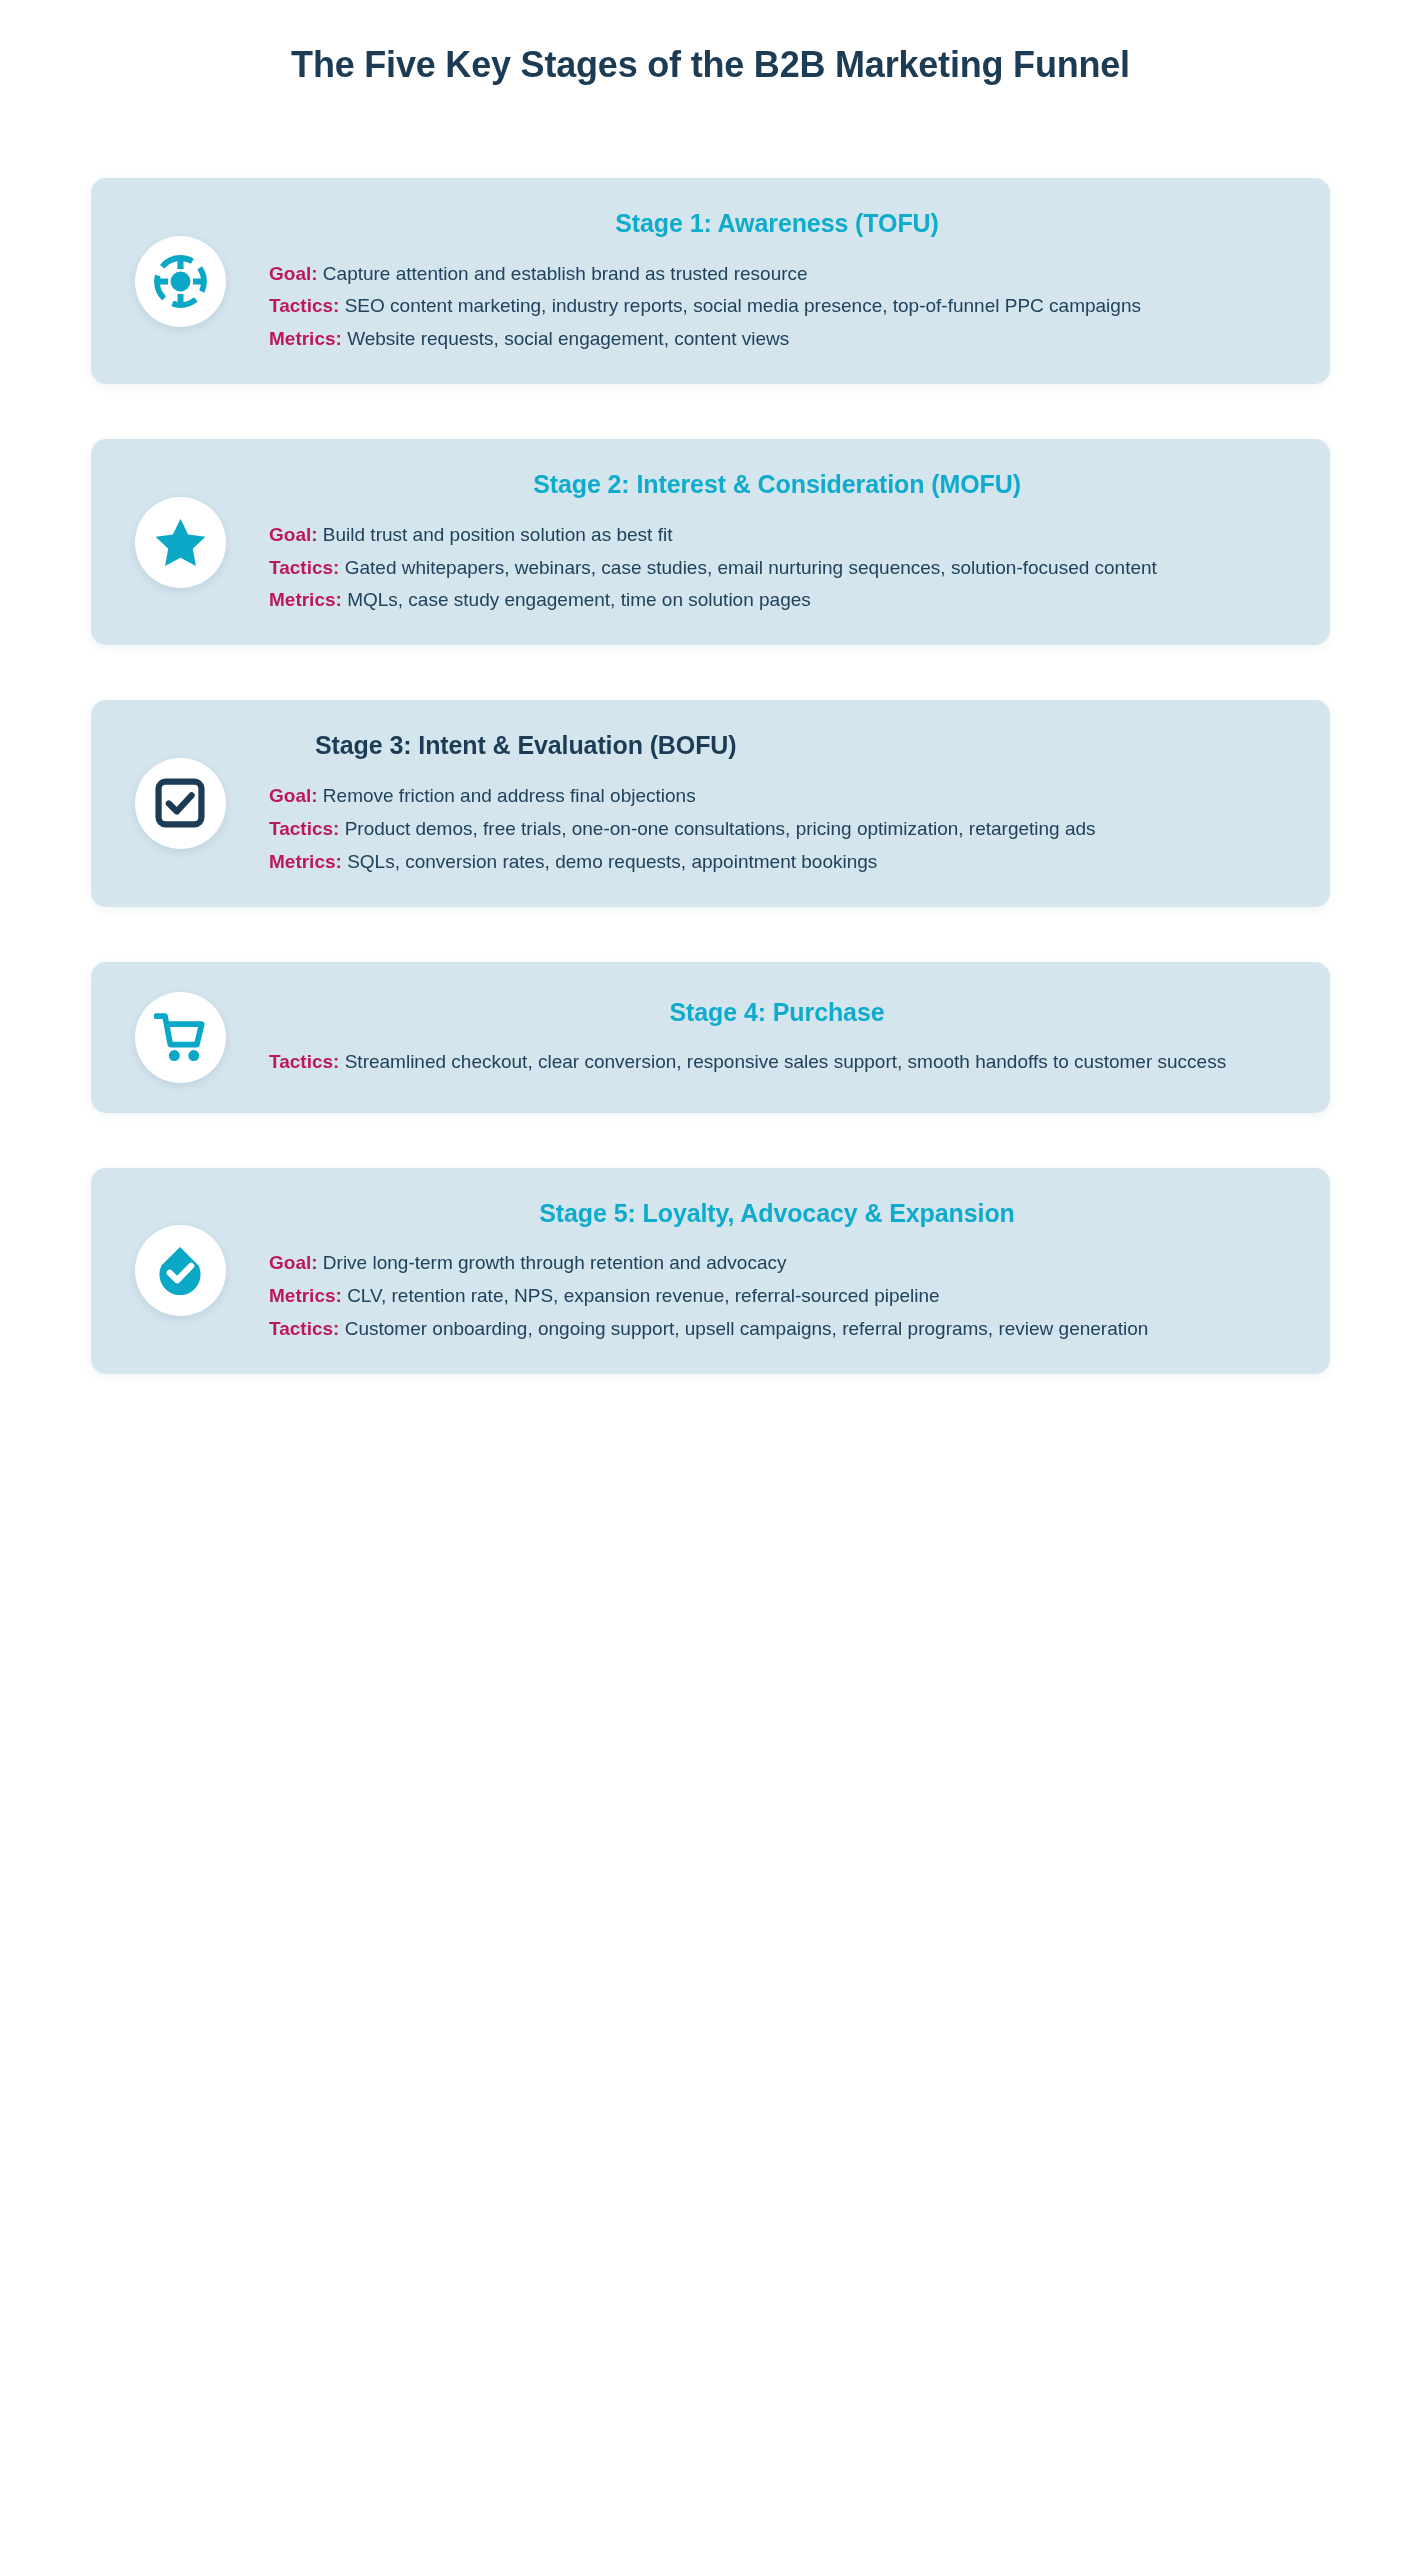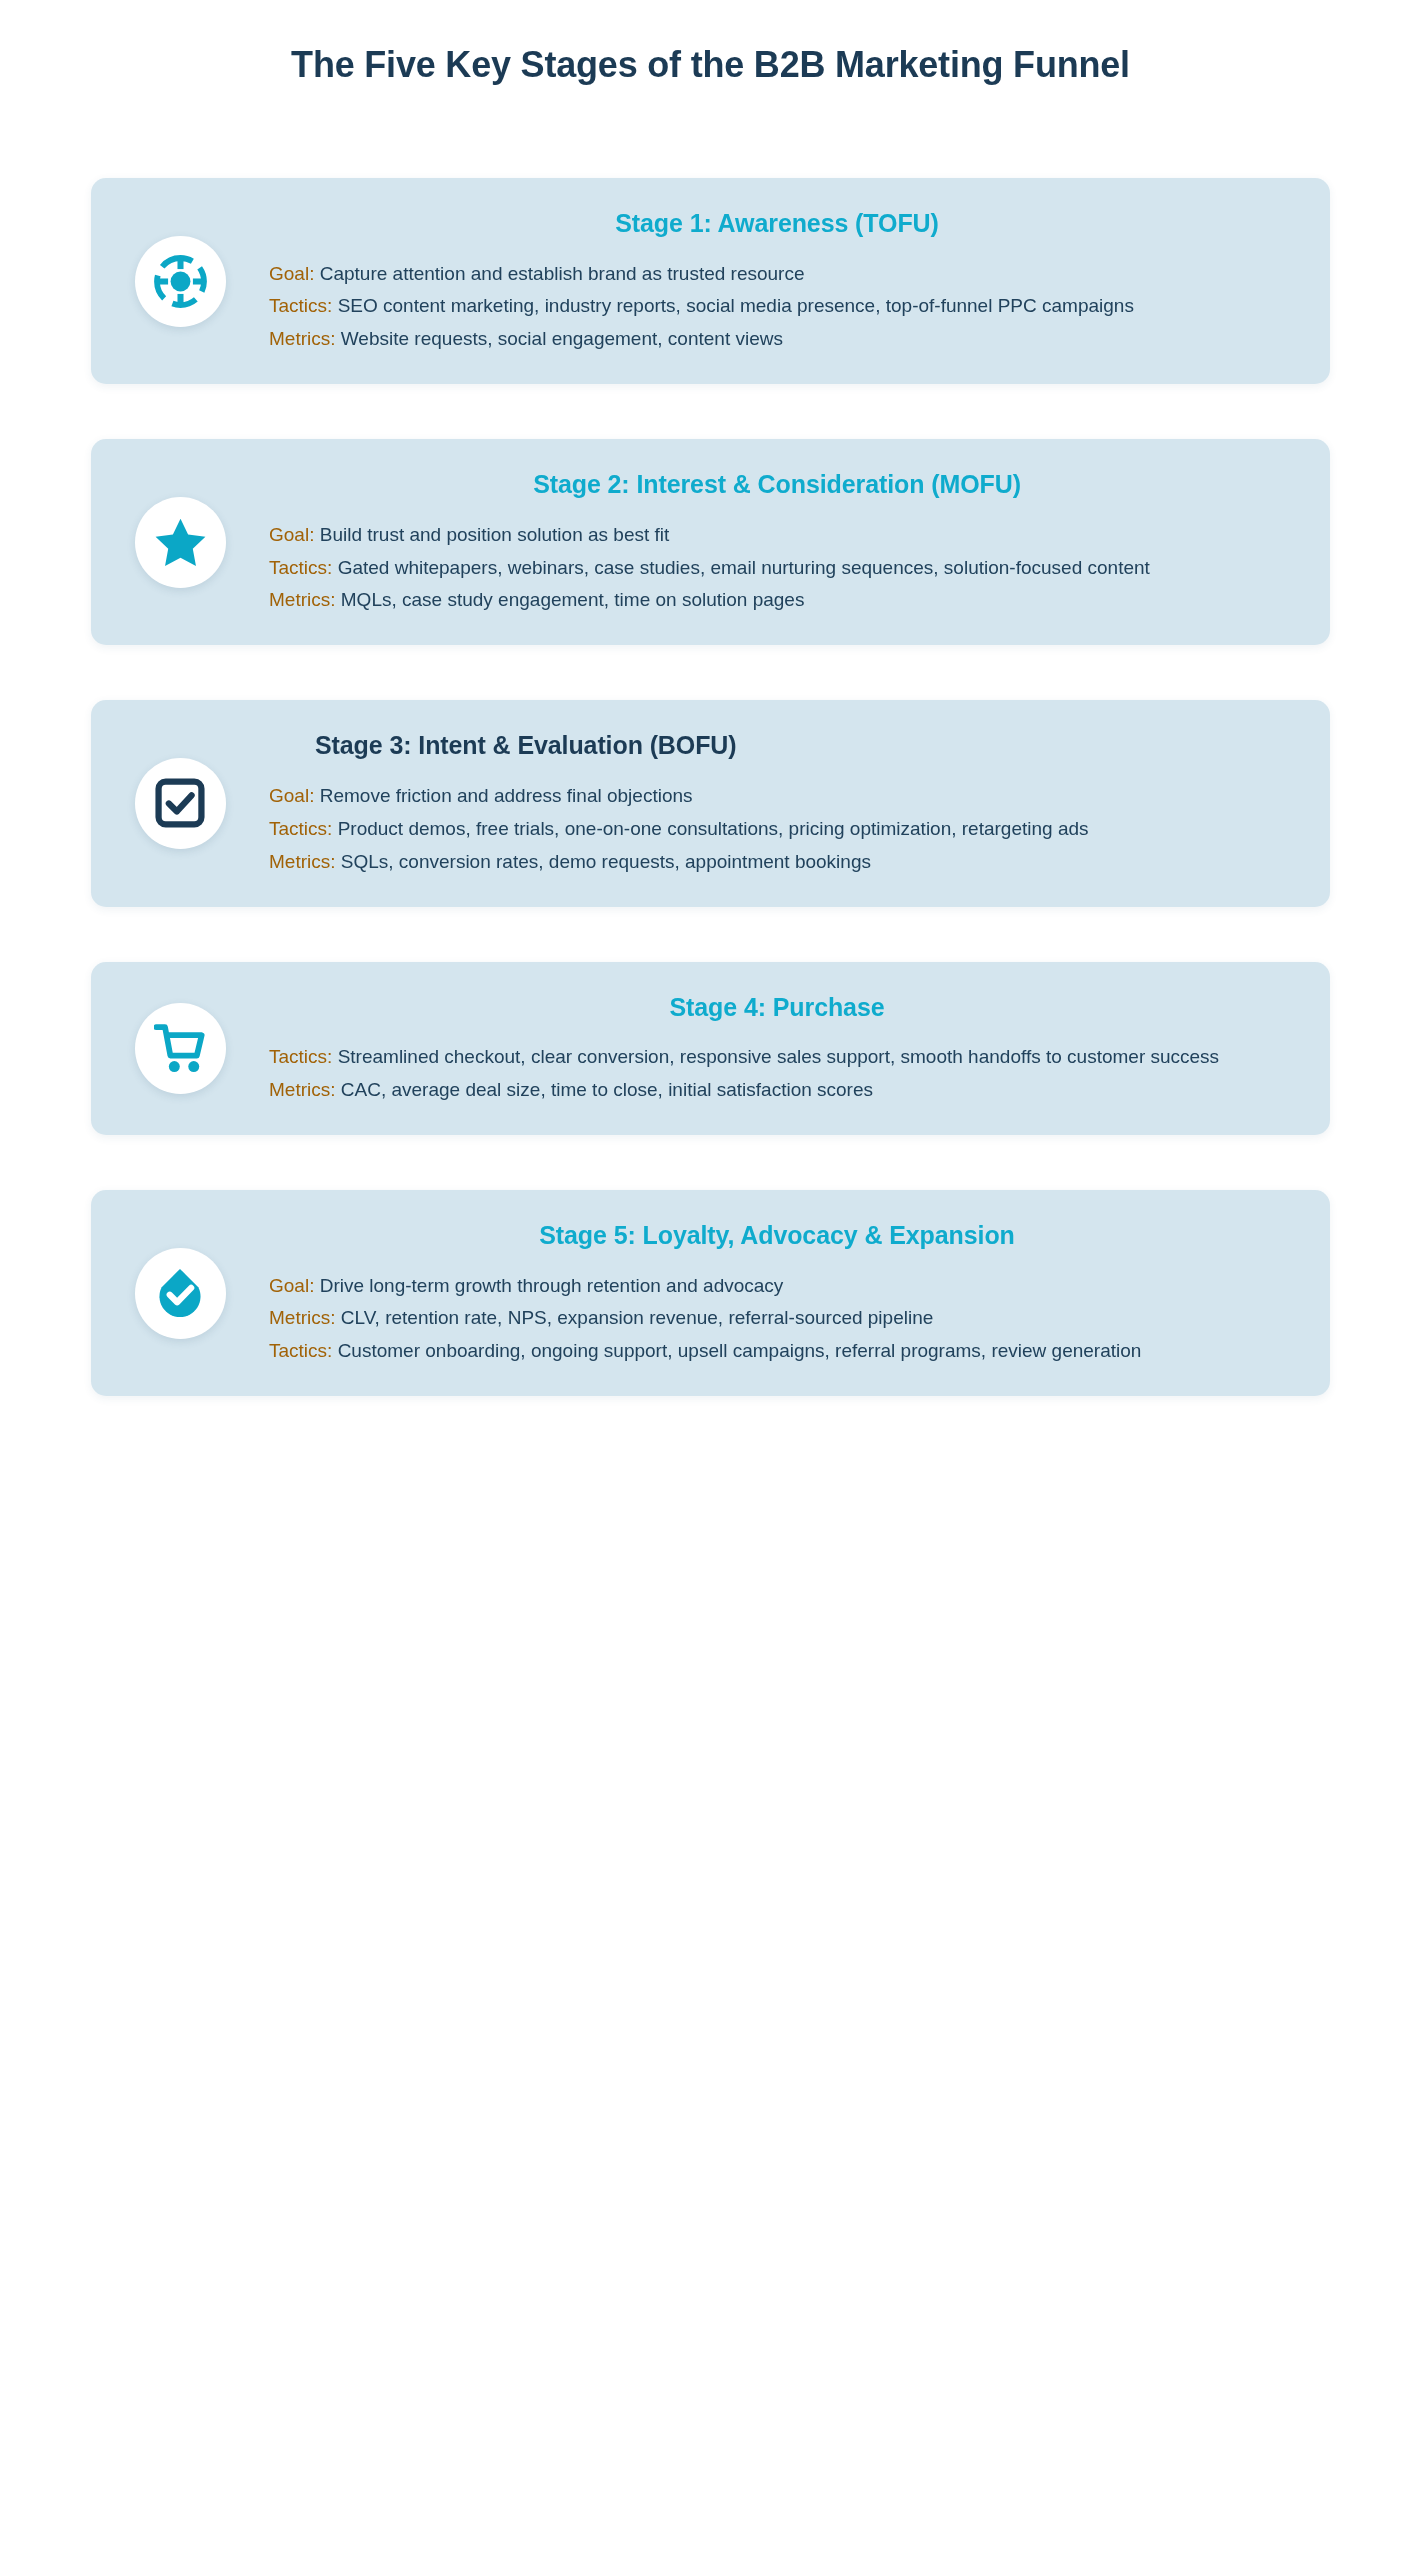--- a/index.html
+++ b/index.html
@@ -94,22 +94,22 @@
   .stage-title.dark   { color: #1c3b55; margin-left: 46px; }
 
   .detail {
     font-size: 19px;
     line-height: 1.58;
     color: #21425c;
     margin-bottom: 2.7px;
   }
   .detail:last-child { margin-bottom: 0; }
   .detail .lbl {
-    font-weight: 400;
-    color: #a16207;
+    font-weight: 700;
+    color: #be185d;
   }
 
   
   .logo {
     position: absolute;
     left: 1331px;
     top: 2469px;
     width: 57px;
     height: 57px;
     border-radius: 11.5px;
@@ -196,21 +196,20 @@
           <svg width="53" height="52" viewBox="0 0 60 58">
             <path d="M2.5 5.5 L12.5 5.5 L18.5 37.5 L48.5 37.5 L54 14.5 L14.5 14.5" fill="none" stroke="#0ba7c6" stroke-width="6.5" stroke-linecap="round" stroke-linejoin="round"></path>
             <circle cx="23" cy="50" r="6.2" fill="#0ba7c6"></circle>
             <circle cx="45" cy="50" r="6.2" fill="#0ba7c6"></circle>
           </svg>
         </div>
       </div>
       <div class="card-body">
         <div class="stage-title accent">Stage 4: Purchase</div>
         <p class="detail"><span class="lbl">Tactics:</span> <span>Streamlined checkout, clear conversion, responsive sales support, smooth handoffs to customer success</span></p>
-        <p class="detail"><span class="lbl">Metrics:</span> <span>CAC, average deal size, time to close, initial satisfaction scores</span></p>
       </div>
     </div>
 
     <div class="card">
       <div class="icon-wrap">
         <div class="icon-badge">
           <svg width="50" height="52" viewBox="0 0 56 58">
             <path d="M28 2 L48.5 22.5 A23 23 0 1 1 7.5 22.5 Z" fill="#0ba7c6"></path>
             <path d="M16.5 31 L24.8 39.3 L40.5 23.3" fill="none" stroke="#ffffff" stroke-width="7" stroke-linecap="round" stroke-linejoin="round"></path>
           </svg>

